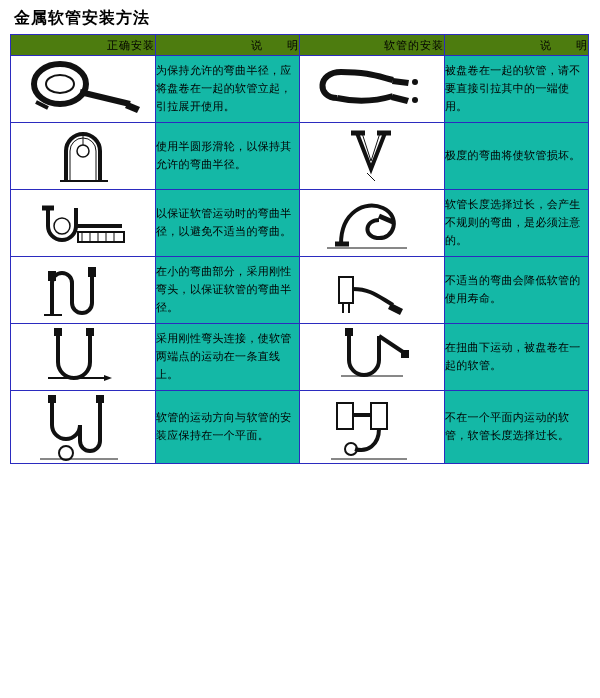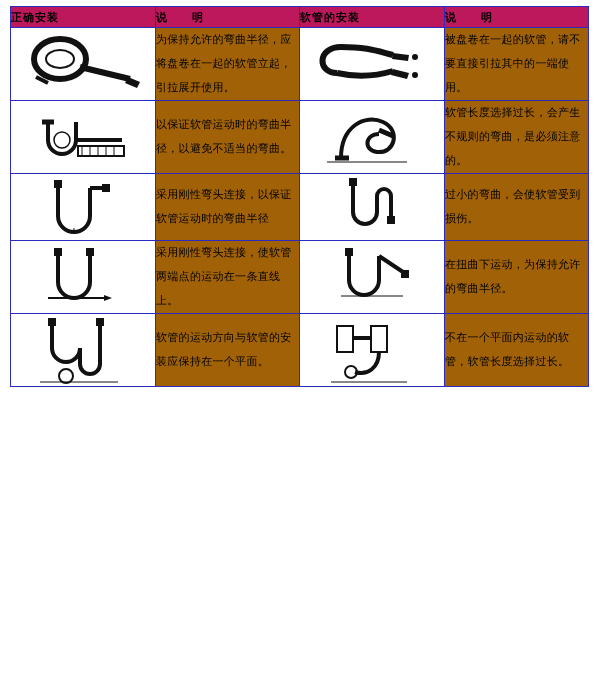--- a/index.html
+++ b/index.html
@@ -35,51 +35,52 @@
     border: 1px solid #2b2bbf;
   }
   table.hose-table col.c-img { width: 145px; }
   table.hose-table col.c-txt { width: 144px; }
   table.hose-table th, table.hose-table td {
     border: 1px solid #2b2bbf;
     padding: 0;
     vertical-align: middle;
   }
   table.hose-table thead th {
-    background: #be185d;
+    background: #4d7c0f;
     height: 20px;
     font-size: 11px;
-    font-weight: bold;
-    text-align: left;
+    font-weight: normal;
+    text-align: right;
     letter-spacing: 1px;
   }
   td.img-cell {
     background: #ffffff;
     text-align: center;
     height: 66px;
     position: relative;
   }
   td.txt-cell {
-    background: #a16207;
+    background: #14b8a6;
     font-size: 11px;
-    line-height: 24px;
+    line-height: 18px;
     padding: 4px 7px;
     text-align: left;
     letter-spacing: 0.3px;
   }
   .sketch {
     display: block;
     margin: 0 auto;
   }
 </style>
 </head>
 <body>
 
 <div class="page">
 
+  <div class="doc-title">金属软管安装方法</div>
 
   <table class="hose-table">
     <colgroup>
       <col class="c-img">
         <col class="c-txt">
         <col class="c-img">
         <col class="c-txt">
     </colgroup>
     <thead>
       <tr>
@@ -108,20 +109,42 @@
             <path d="M30 40 C48 44 66 44 86 38" fill="none" stroke="#111" stroke-width="6"></path>
             <path d="M86 20 l16 2 -1 6 -16 -2z" fill="#111"></path>
             <path d="M86 36 l16 4 -2 6 -16 -4z" fill="#111"></path>
             <circle cx="108" cy="24" r="3" fill="#111"></circle>
             <circle cx="108" cy="42" r="3" fill="#111"></circle>
           </svg>
         </td>
         <td class="txt-cell">被盘卷在一起的软管，请不要直接引拉其中的一端使用。</td>
       </tr>
 
+      <tr>
+        <td class="img-cell">
+          <svg class="sketch" width="130" height="62" viewBox="0 0 130 62">
+            <path d="M48 56 L48 26 A17 17 0 0 1 82 26 L82 56" fill="none" stroke="#111" stroke-width="4"></path>
+            <path d="M52 56 L52 26 A13 13 0 0 1 78 26 L78 56" fill="none" stroke="#111" stroke-width="1"></path>
+            <circle cx="65" cy="26" r="6" fill="none" stroke="#111" stroke-width="1.5"></circle>
+            <line x1="42" y1="56" x2="90" y2="56" stroke="#111" stroke-width="2"></line>
+            <line x1="65" y1="10" x2="65" y2="20" stroke="#111" stroke-width="1"></line>
+          </svg>
+        </td>
+        <td class="txt-cell">使用半圆形滑轮，以保持其允许的弯曲半径。</td>
+        <td class="img-cell">
+          <svg class="sketch" width="130" height="62" viewBox="0 0 130 62">
+            <path d="M50 8 L64 44 L78 8" fill="none" stroke="#111" stroke-width="4"></path>
+            <path d="M55 8 L64 36 L73 8" fill="none" stroke="#111" stroke-width="1"></path>
+            <line x1="44" y1="8" x2="58" y2="8" stroke="#111" stroke-width="5"></line>
+            <line x1="70" y1="8" x2="84" y2="8" stroke="#111" stroke-width="5"></line>
+            <line x1="60" y1="48" x2="68" y2="56" stroke="#111" stroke-width="1"></line>
+          </svg>
+        </td>
+        <td class="txt-cell">极度的弯曲将使软管损坏。</td>
+      </tr>
 
       <tr>
         <td class="img-cell">
           <svg class="sketch" width="130" height="62" viewBox="0 0 130 62">
             <path d="M30 16 L30 34 A14 14 0 0 0 58 34 L58 16" fill="none" stroke="#111" stroke-width="4"></path>
             <circle cx="44" cy="34" r="8" fill="none" stroke="#111" stroke-width="1.5"></circle>
             <path d="M58 34 L104 34" stroke="#111" stroke-width="4" fill="none"></path>
             <rect x="60" y="40" width="46" height="10" fill="none" stroke="#111" stroke-width="2"></rect>
             <line x1="64" y1="40" x2="64" y2="50" stroke="#111"></line>
             <line x1="72" y1="40" x2="72" y2="50" stroke="#111"></line>
@@ -136,41 +159,42 @@
           <svg class="sketch" width="130" height="62" viewBox="0 0 130 62">
             <path d="M34 52 C34 20 58 8 76 16 C94 24 88 48 70 46 C56 44 58 28 72 28" fill="none" stroke="#111" stroke-width="4"></path>
             <line x1="28" y1="52" x2="42" y2="52" stroke="#111" stroke-width="5"></line>
             <line x1="72" y1="24" x2="86" y2="30" stroke="#111" stroke-width="5"></line>
             <line x1="20" y1="56" x2="100" y2="56" stroke="#111" stroke-width="1"></line>
           </svg>
         </td>
         <td class="txt-cell">软管长度选择过长，会产生不规则的弯曲，是必须注意的。</td>
       </tr>
 
-
-      <tr>
-        <td class="img-cell">
-          <svg class="sketch" width="130" height="62" viewBox="0 0 130 62">
-            <path d="M40 10 L40 40 A16 16 0 0 0 72 40 L72 12" fill="none" stroke="#111" stroke-width="4"></path>
-            <path d="M72 12 L86 12" fill="none" stroke="#111" stroke-width="4"></path>
-            <rect x="36" y="4" width="8" height="8" fill="#111"></rect>
-            <rect x="84" y="8" width="8" height="8" fill="#111"></rect>
-            <line x1="56" y1="52" x2="56" y2="58" stroke="#111" stroke-width="1"></line>
-          </svg>
-        </td>
-        <td class="txt-cell">采用刚性弯头连接，以保证软管运动时的弯曲半径</td>
-        <td class="img-cell">
-          <svg class="sketch" width="130" height="62" viewBox="0 0 130 62">
-            <path d="M46 8 L46 36 A12 12 0 0 0 70 36 L70 20 A7 7 0 0 1 84 20 L84 40" fill="none" stroke="#111" stroke-width="4"></path>
-            <rect x="42" y="2" width="8" height="8" fill="#111"></rect>
-            <rect x="80" y="40" width="8" height="8" fill="#111"></rect>
-          </svg>
-        </td>
-        <td class="txt-cell">过小的弯曲，会使软管受到损伤。</td>
-      </tr>
+      <tr>
+        <td class="img-cell">
+          <svg class="sketch" width="130" height="62" viewBox="0 0 130 62">
+            <path d="M34 56 L34 24 A10 10 0 0 1 54 24 L54 44 A10 10 0 0 0 74 44 L74 18" fill="none" stroke="#111" stroke-width="4"></path>
+            <rect x="30" y="12" width="8" height="10" fill="#111"></rect>
+            <rect x="70" y="8" width="8" height="10" fill="#111"></rect>
+            <line x1="26" y1="56" x2="44" y2="56" stroke="#111" stroke-width="2"></line>
+          </svg>
+        </td>
+        <td class="txt-cell">在小的弯曲部分，采用刚性弯头，以保证软管的弯曲半径。</td>
+        <td class="img-cell">
+          <svg class="sketch" width="130" height="62" viewBox="0 0 130 62">
+            <rect x="32" y="18" width="14" height="26" fill="none" stroke="#111" stroke-width="2"></rect>
+            <path d="M46 30 C64 30 72 38 86 46" fill="none" stroke="#111" stroke-width="4"></path>
+            <path d="M84 44 l12 6 -3 6 -12 -6z" fill="#111"></path>
+            <line x1="36" y1="44" x2="36" y2="54" stroke="#111" stroke-width="2"></line>
+            <line x1="42" y1="44" x2="42" y2="54" stroke="#111" stroke-width="2"></line>
+          </svg>
+        </td>
+        <td class="txt-cell">不适当的弯曲会降低软管的使用寿命。</td>
+      </tr>
+
 
       <tr>
         <td class="img-cell">
           <svg class="sketch" width="130" height="62" viewBox="0 0 130 62">
             <path d="M40 8 L40 36 A16 16 0 0 0 72 36 L72 8" fill="none" stroke="#111" stroke-width="4"></path>
             <rect x="36" y="2" width="8" height="8" fill="#111"></rect>
             <rect x="68" y="2" width="8" height="8" fill="#111"></rect>
             <line x1="30" y1="52" x2="90" y2="52" stroke="#111" stroke-width="2"></line>
             <path d="M86 49 l8 3 -8 3z" fill="#111"></path>
           </svg>
@@ -178,21 +202,21 @@
         <td class="txt-cell">采用刚性弯头连接，使软管两端点的运动在一条直线上。</td>
         <td class="img-cell">
           <svg class="sketch" width="130" height="62" viewBox="0 0 130 62">
             <path d="M42 8 L42 34 A15 15 0 0 0 72 34 L72 10" fill="none" stroke="#111" stroke-width="4"></path>
             <rect x="38" y="2" width="8" height="8" fill="#111"></rect>
             <path d="M72 10 L96 26" stroke="#111" stroke-width="4"></path>
             <rect x="94" y="24" width="8" height="8" fill="#111"></rect>
             <line x1="34" y1="50" x2="96" y2="50" stroke="#111" stroke-width="1"></line>
           </svg>
         </td>
-        <td class="txt-cell">在扭曲下运动，为保持允许的弯曲半径。</td>
+        <td class="txt-cell">在扭曲下运动，被盘卷在一起的软管。</td>
       </tr>
 
 
 
       <tr>
         <td class="img-cell">
           <svg class="sketch" width="130" height="72" viewBox="0 0 130 72">
             <path d="M34 10 L34 34 A14 14 0 0 0 62 34 L62 50 A10 10 0 0 0 82 50 L82 12" fill="none" stroke="#111" stroke-width="4"></path>
             <rect x="30" y="4" width="8" height="8" fill="#111"></rect>
             <rect x="78" y="4" width="8" height="8" fill="#111"></rect>

